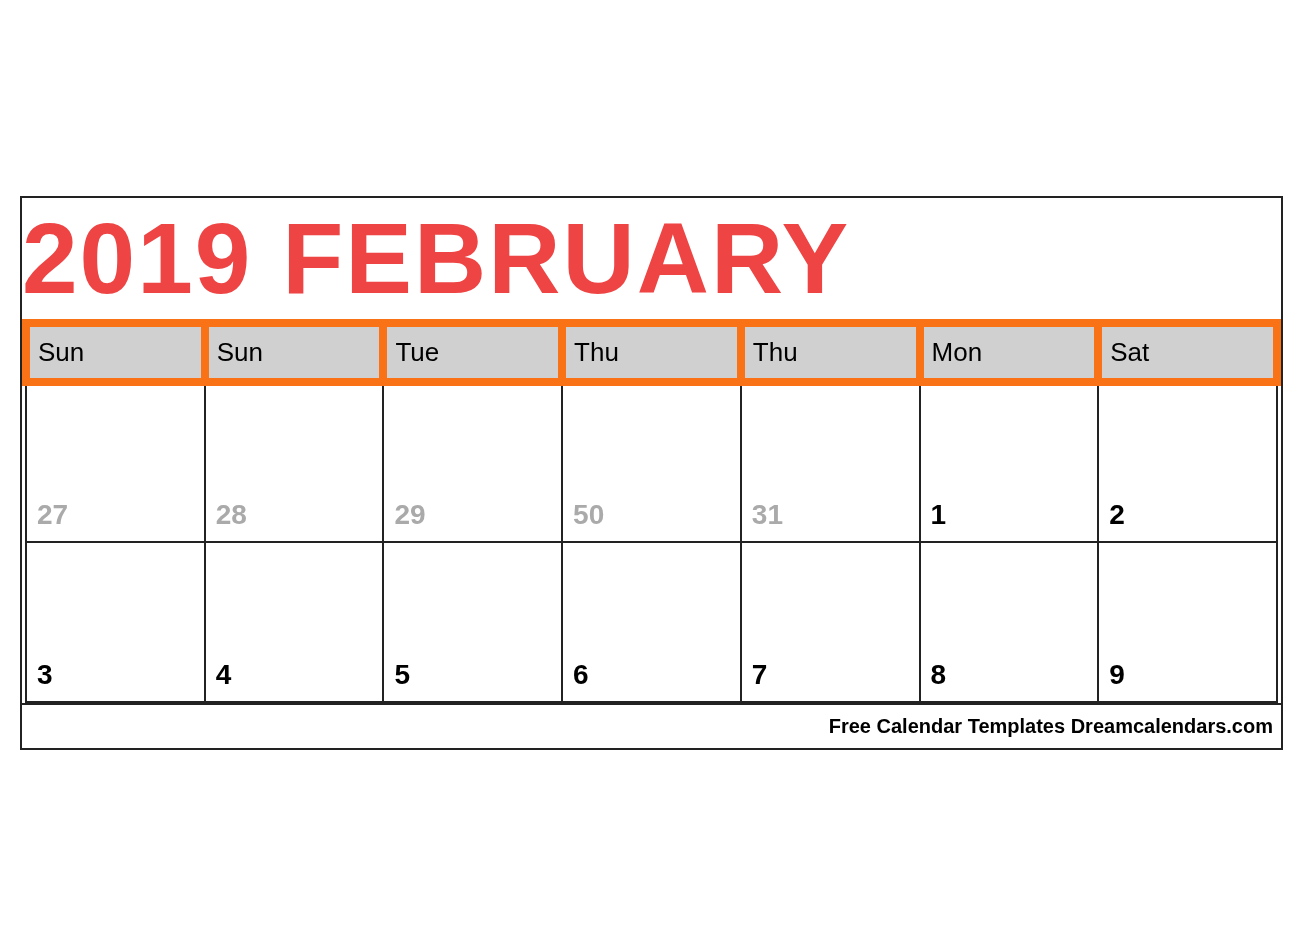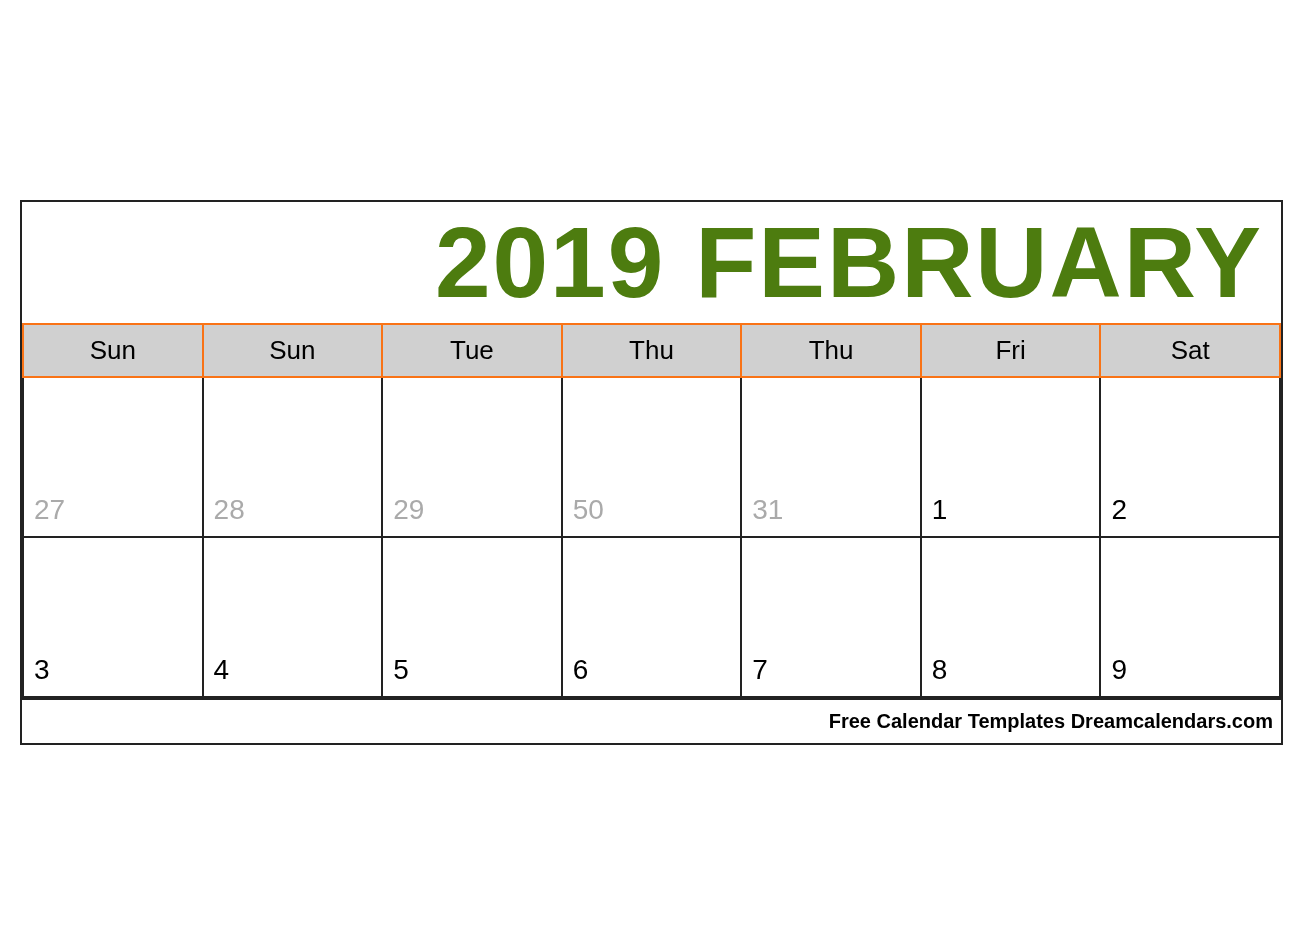--- a/index.html
+++ b/index.html
@@ -18,54 +18,54 @@
     }
 
     .calendar-wrapper {
       width: 1263px;
       background: #fff;
       border: 2px solid #222;
     }
 
     .calendar-title {
       background: #fff;
-      text-align: right;
-      padding: 8px 18px;
+      text-align: left;
+      padding: 8px 0;
       font-size: 100px;
       font-weight: 900;
       font-family: Arial Black, Arial, sans-serif;
-      color: #4d7c0f;
+      color: #ef4444;
       line-height: 1.05;
       letter-spacing: 2px;
     }
 
     .calendar-grid {
       width: 100%;
       border-collapse: collapse;
     }
 
     .calendar-grid th {
-      border: 2px solid #f97316;
+      border: 8px solid #f97316;
       padding: 10px 8px;
-      text-align: center;
+      text-align: left;
       font-size: 26px;
       font-weight: normal;
       background: #d0d0d0;
       color: #000;
       width: calc(100% / 7);
     }
 
     .calendar-grid td {
       border: 2px solid #222;
       vertical-align: bottom;
       padding: 0 10px 10px 10px;
       height: 160px;
       width: calc(100% / 7);
       font-size: 28px;
-      font-weight: normal;
+      font-weight: bold;
       color: #000;
     }
 
     .calendar-grid td.prev-month {
       color: #aaa;
     }
 
     .footer {
       text-align: right;
       padding: 10px 8px;
@@ -81,21 +81,21 @@
 <div class="calendar-wrapper">
   <div class="calendar-title">2019 FEBRUARY</div>
   <table class="calendar-grid">
     <thead>
       <tr>
       <th>Sun</th>
           <th>Sun</th>
           <th>Tue</th>
           <th>Thu</th>
           <th>Thu</th>
-          <th>Fri</th>
+          <th>Mon</th>
           <th>Sat</th>
         </tr>
     </thead>
     <tbody>
     <tr>
           <td class="prev-month">27</td>
           <td class="prev-month">28</td>
           <td class="prev-month">29</td>
           <td class="prev-month">50</td>
           <td class="prev-month">31</td>

